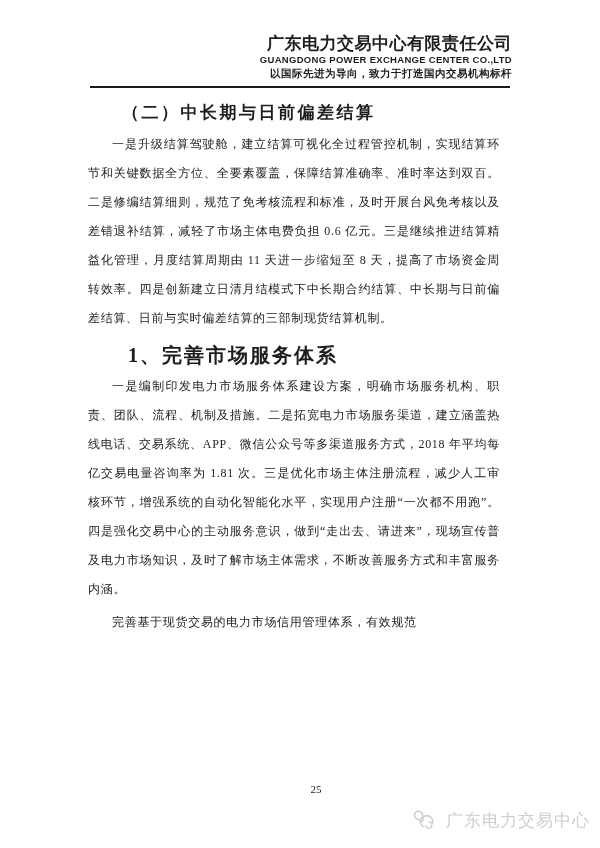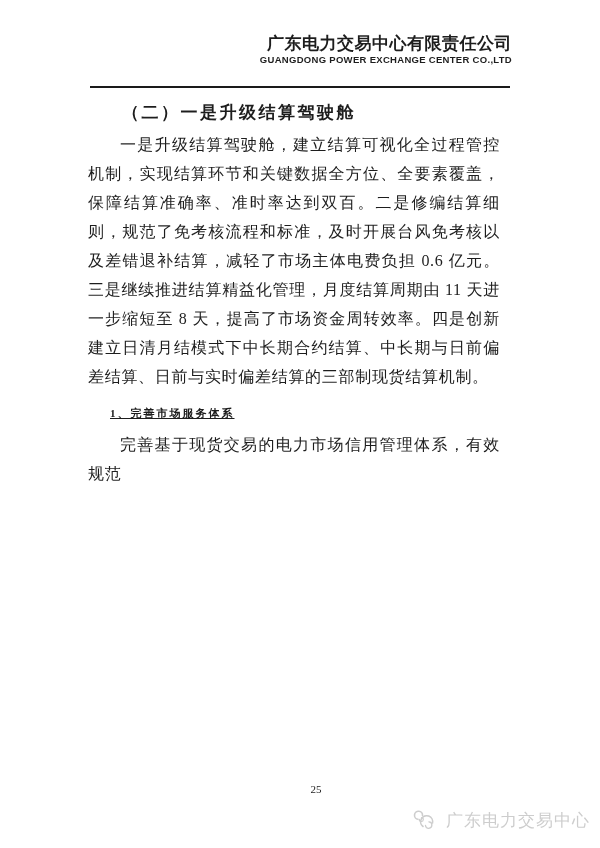--- a/index.html
+++ b/index.html
@@ -67,30 +67,29 @@
   .h-section {
     margin: 9px 0 0 0;
     font-size: 17px;
     font-weight: bold;
     line-height: 27px;
     letter-spacing: 2.5px;
     text-indent: 2em;
   }
   .h-sub {
     margin: 9px 0 0 0;
-    font-size: 11px;
+    font-size: 20px;
     font-weight: bold;
     line-height: 26px;
     letter-spacing: 2px;
     text-indent: 2em;
-    text-decoration: underline;
   }
   .para {
     margin: 4px 12px 0 0;
-    font-size: 16px;
+    font-size: 12px;
     line-height: 29px;
     letter-spacing: 0.7px;
     text-indent: 2em;
     text-align: justify;
     text-justify: inter-character;
   }
 
   
   .page-number {
     position: absolute;
@@ -122,28 +121,30 @@
   }
 </style>
 </head>
 <body>
 
 <div class="page">
 
   <header class="letterhead">
     <div class="lh-company">广东电力交易中心有限责任公司</div>
     <div class="lh-english">GUANGDONG POWER EXCHANGE CENTER CO.,LTD</div>
+    <div class="lh-tagline">以国际先进为导向，致力于打造国内交易机构标杆</div>
   </header>
 
   <hr class="rule">
 
   <main class="content">
-    <h2 class="h-section">（二）一是升级结算驾驶舱</h2>
+    <h2 class="h-section">（二）中长期与日前偏差结算</h2>
     <p class="para">一是升级结算驾驶舱，建立结算可视化全过程管控机制，实现结算环节和关键数据全方位、全要素覆盖，保障结算准确率、准时率达到双百。二是修编结算细则，规范了免考核流程和标准，及时开展台风免考核以及差错退补结算，减轻了市场主体电费负担 0.6 亿元。三是继续推进结算精益化管理，月度结算周期由 11 天进一步缩短至 8 天，提高了市场资金周转效率。四是创新建立日清月结模式下中长期合约结算、中长期与日前偏差结算、日前与实时偏差结算的三部制现货结算机制。</p>
     <h3 class="h-sub">1、完善市场服务体系</h3>
+    <p class="para">一是编制印发电力市场服务体系建设方案，明确市场服务机构、职责、团队、流程、机制及措施。二是拓宽电力市场服务渠道，建立涵盖热线电话、交易系统、APP、微信公众号等多渠道服务方式，2018 年平均每亿交易电量咨询率为 1.81 次。三是优化市场主体注册流程，减少人工审核环节，增强系统的自动化智能化水平，实现用户注册“一次都不用跑”。四是强化交易中心的主动服务意识，做到“走出去、请进来”，现场宣传普及电力市场知识，及时了解市场主体需求，不断改善服务方式和丰富服务内涵。</p>
     <p class="para">完善基于现货交易的电力市场信用管理体系，有效规范</p>
   </main>
 
   <div class="page-number">25</div>
 
   <div class="watermark">
     <span class="wm-logo">
       <svg width="28" height="22" viewBox="0 0 28 22" aria-hidden="true">
         <path d="M9.5 5.5 A4 4 0 1 0 5 9.2" fill="none" stroke="currentColor" stroke-width="1.6" stroke-linecap="round"></path>
         <path d="M8.5 7.5 a2 2 0 1 1 -2.2 1.8" fill="none" stroke="currentColor" stroke-width="1.2" stroke-linecap="round"></path>

